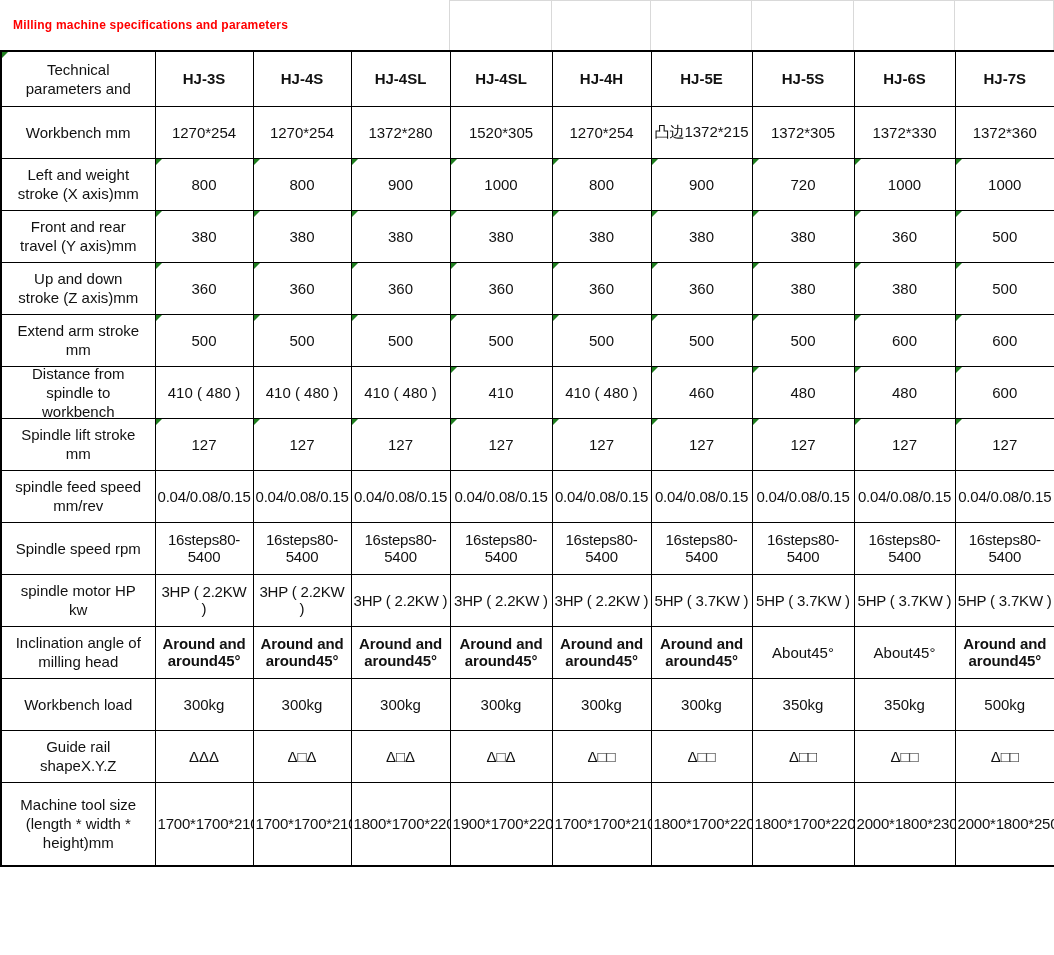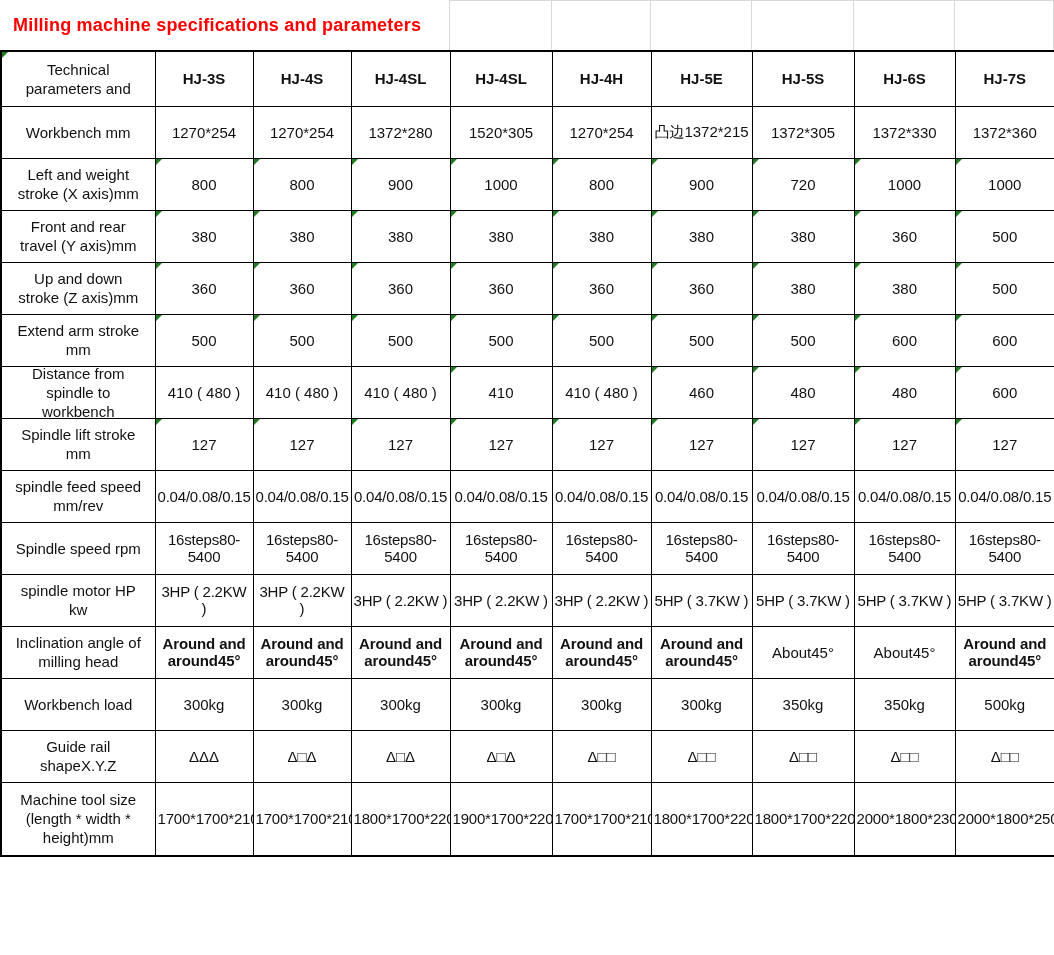--- a/index.html
+++ b/index.html
@@ -6,39 +6,39 @@
   body{
     width:1054px;height:955px;
     font-family:"Liberation Sans","DejaVu Sans",sans-serif;
     color:#111;
     position:relative;
   }
   .sheet{width:1054px;position:relative;}
 
   
   .title-row{height:50px;position:relative;display:flex;align-items:center;}
-  .page-title{color:#ff0000;font-weight:bold;font-size:18px;padding-left:13px;letter-spacing:0.2px;}
+  .page-title{color:#ff0000;font-weight:bold;font-size:12px;padding-left:13px;letter-spacing:0.2px;}
   .gridline-v{position:absolute;top:0;width:1px;height:50px;background:#d9d9d9;}
   .gridline-h{position:absolute;top:0;left:449px;right:1px;height:1px;background:#d9d9d9;}
 
   
   table.spec{border-collapse:collapse;table-layout:fixed;width:1054px;border:2px solid #000;}
   .spec th,.spec td{
     border:1px solid #000;
     position:relative;
     text-align:center;
     vertical-align:middle;
     padding:0 2px;
     font-size:15px;
     overflow:hidden;
     background:#fff;
   }
   .spec thead tr{height:55px;}
   .spec tbody tr{height:52px;}
-  .spec tbody tr.tall{height:74px;}
+  .spec tbody tr.tall{height:84px;}
   .spec th{font-weight:bold;font-size:15px;}
   .label-inner{
     white-space:pre-line;
     line-height:19px;
     max-height:50px;
     overflow:hidden;
     display:flex;flex-direction:column;justify-content:center;
   }
   tr.tall .label-inner{max-height:62px;}
   .corner .label-inner{font-weight:normal;}

